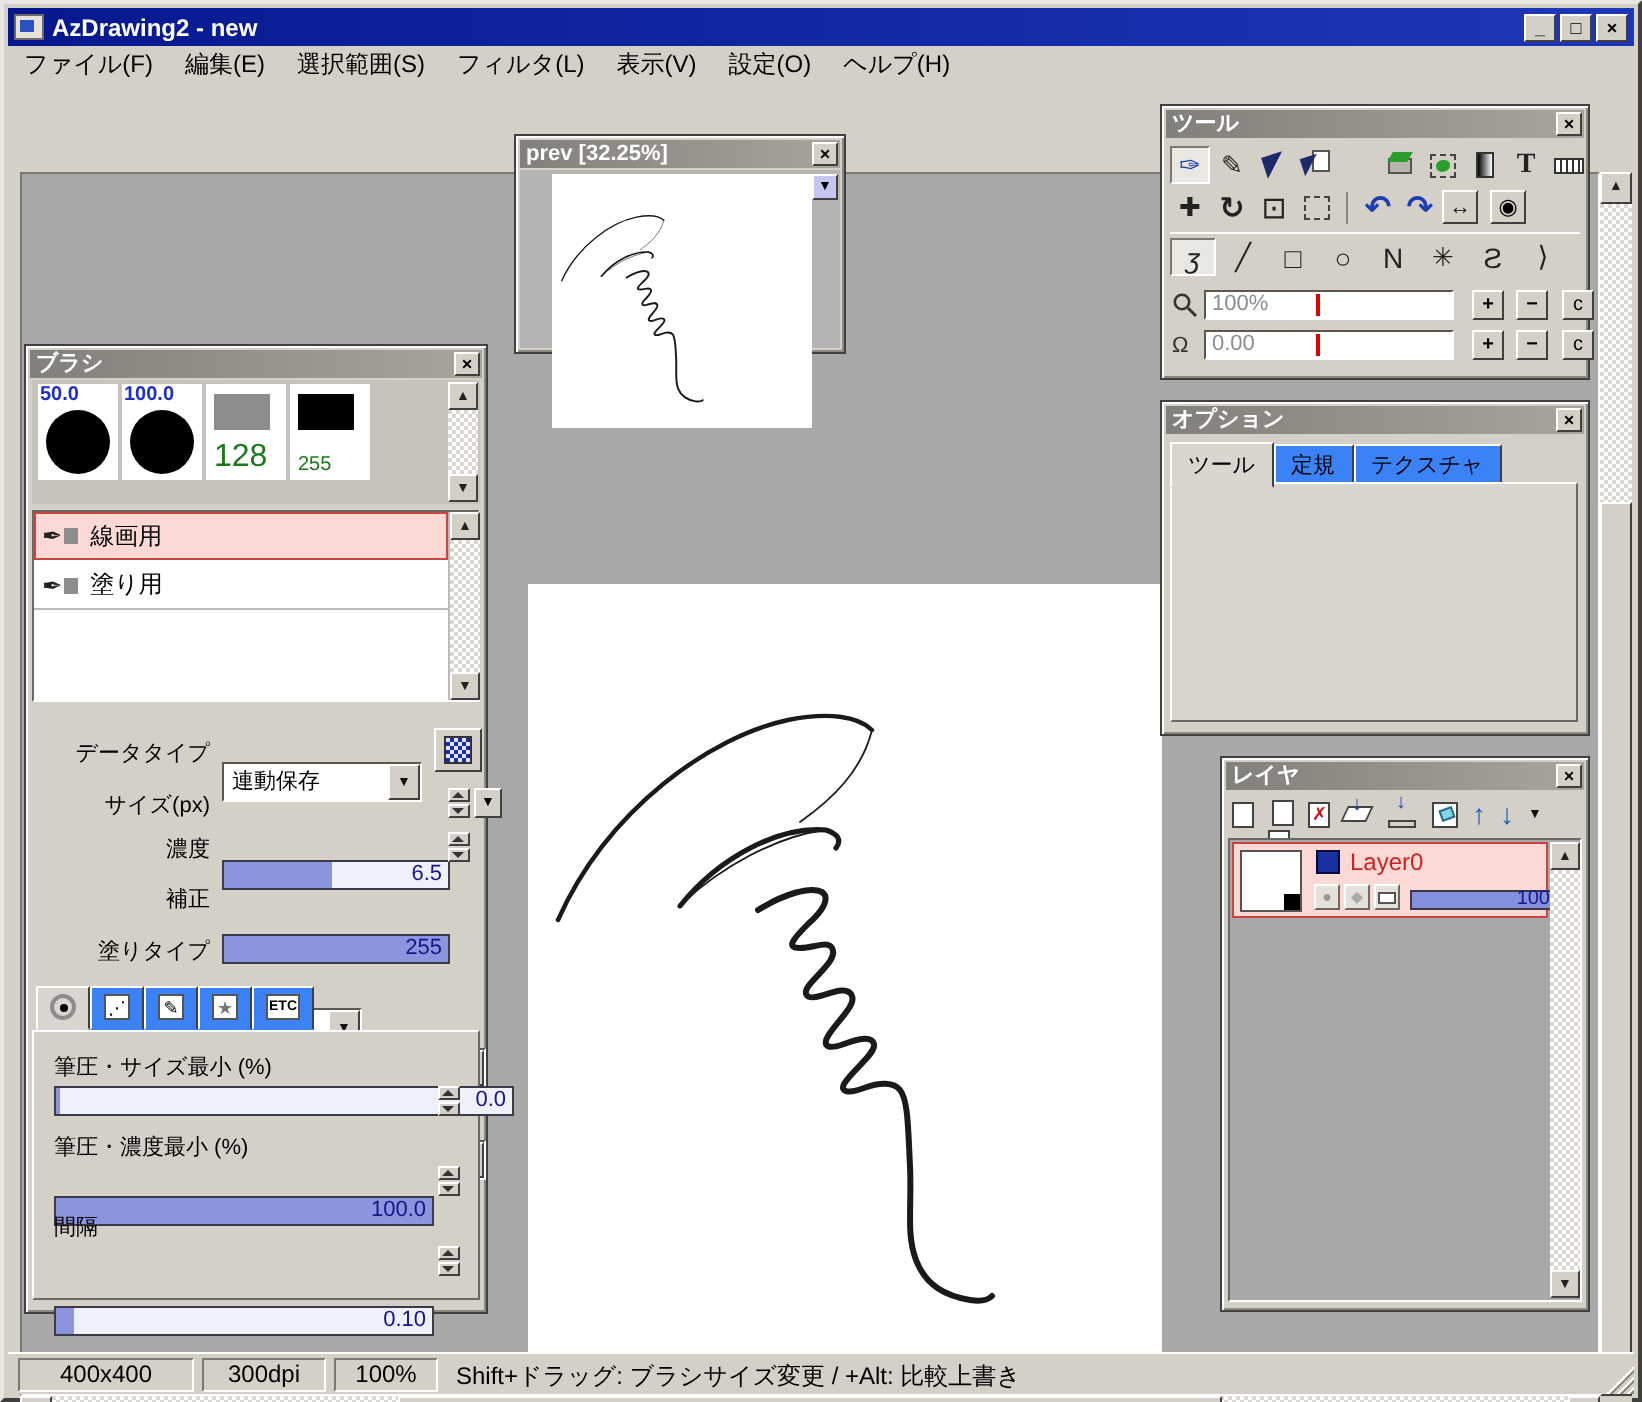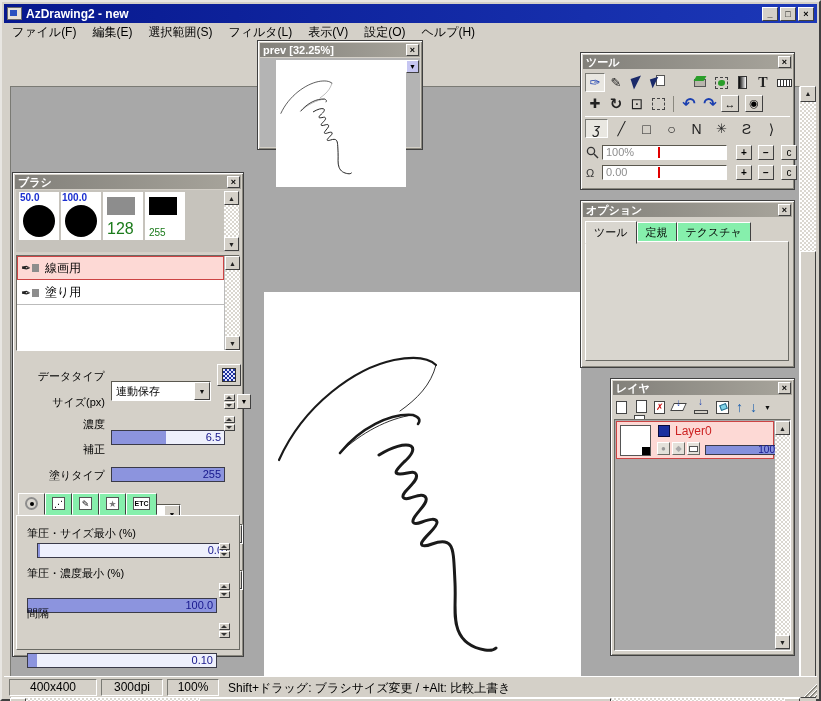--- a/index.html
+++ b/index.html
@@ -33,21 +33,21 @@
 
   
   .t-cell { width:20px; height:19px; display:flex; align-items:center; justify-content:center; font-size:13px; color:#222; position:relative; }
   .t-sel { background:#e9e7e1; border:1px solid; border-color:#7a7a74 #fff #fff #7a7a74; }
   .t-box { border:1px solid; border-color:#fff #404040 #404040 #fff; background:#d4d0c8; width:18px; height:17px; font-size:11px; display:flex; align-items:center; justify-content:center; }
   .tp-field { background:#fff; border:1px solid; border-color:#5a584f #fff #fff #5a584f; height:15px; position:relative; font-size:11px; color:#8d8d8d; padding-left:3px; line-height:13px; }
   .redline { position:absolute; top:1px; bottom:1px; left:45%; width:2px; background:#e00000; }
   .pm-btn { width:16px; height:15px; background:#d4d0c8; border:1px solid; border-color:#fff #404040 #404040 #fff; font-size:10px; font-weight:bold; text-align:center; line-height:13px; }
 
   
-  .tab { border:1px solid; border-color:#fff #404040 transparent #fff; background:#86efac; padding:2px 8px 3px; font-size:11px; display:inline-block; position:relative; }
+  .tab { border:1px solid; border-color:#fff #404040 transparent #fff; background:#3b82f6; padding:2px 8px 3px; font-size:11px; display:inline-block; position:relative; }
   .tab.active { background:#d9d6cf; border-bottom:1px solid #d9d6cf; z-index:2; top:0; padding-top:3px; }
 
   
   .slider { position:relative; height:15px; border:1px solid #3a3a48; background:#eef0fc; }
   .slider .fill { position:absolute; left:0; top:0; bottom:0; background:#8c94de; }
   .slider .val { position:absolute; right:3px; top:0; line-height:13px; font-size:11px; color:#16168c; }
   .spin { width:11px; display:flex; flex-direction:column; gap:1px; }
   .spin div { height:7px; background:#d4d0c8; border:1px solid; border-color:#fff #404040 #404040 #fff; position:relative; }
   .spin div::after { content:""; position:absolute; left:1px; top:1px; border-left:3px solid transparent; border-right:3px solid transparent; }
   .spin .su::after { border-bottom:3px solid #333; }
@@ -117,21 +117,21 @@
 
     <div class="abs" style="left:6px; top:657px; width:790px; height:16px;">
       <div class="sb-btn abs" style="left:0;top:0;width:16px;height:16px;">◀</div>
       <div class="checker abs" style="left:16px;top:0;width:758px;height:16px;"></div>
       <div class="sb-thumb abs" style="left:189px;top:0;width:412px;height:16px;"></div>
       <div class="sb-btn abs" style="left:774px;top:0;width:16px;height:16px;">▶</div>
     </div>
     <div class="abs" style="left:796px;top:657px;width:16px;height:16px;background:#d4d0c8;"></div>
   </div>
 
-  <div class="pal" style="left:255px; top:38px; width:166px; height:110px;">
+  <div class="pal" style="left:255px; top:65px; width:166px; height:110px;">
     <div class="pal-title">
       <span>prev  [32.25%]</span>
       <div class="pal-close">×</div>
     </div>
     <div class="abs" style="left:2px;top:17px;right:2px;bottom:2px;background:#b4b4b4;">
       <div class="abs" style="left:16px;top:2px;width:130px;height:127px;background:#fff;">
         <svg id="prev-drawing" class="draw" width="130" height="127" viewBox="0 0 400 400" preserveAspectRatio="none">
             <path d="M 15 168 C 40 112 92 76 130 68 C 150 64 165 66 172 73" stroke-width="2.2"></path>
             <path d="M 172 73 C 167 93 153 107 136 119" stroke-width="0.9"></path>
             <path d="M 76 161 C 96 136 126 121 149 123 C 155 125 157 128 154 132" stroke-width="2.6"></path>
@@ -413,21 +413,21 @@
       <div class="tab" style="padding:3px 6px;">
           <div style="width:13px;height:13px;border:1px solid #555;background:#fff;text-align:center;font-size:9px;line-height:12px;color:#777;">★</div>
         </div>
       <div class="tab" style="padding:3px 6px;">
           <div style="width:17px;height:13px;border:1px solid #555;background:#fff;text-align:center;font-size:7px;font-weight:bold;line-height:11px;">ETC</div>
         </div>
     </div>
 
     <div class="abs" style="left:3px;top:342px;right:3px;bottom:6px;background:#d4d0c8;border:1px solid;border-color:#fff #6a6a64 #6a6a64 #fff;">
       <span class="lbl abs" style="left:10px;top:10px;">筆圧・サイズ最小 (%)</span>
-      <div class="slider abs" style="left:20px;top:27px;width:190px;">
+      <div class="slider abs" style="left:10px;top:27px;width:230px;">
         <div class="fill" style="width:2px;"></div>
         <span class="val">0.0</span>
       </div>
       <div class="spin abs" style="left:202px;top:27px;">
           <div class="su"></div>
           <div class="sd"></div>
         </div>
 
       <span class="lbl abs" style="left:10px;top:50px;">筆圧・濃度最小 (%)</span>
       <div class="slider abs" style="left:10px;top:67px;width:190px;">

